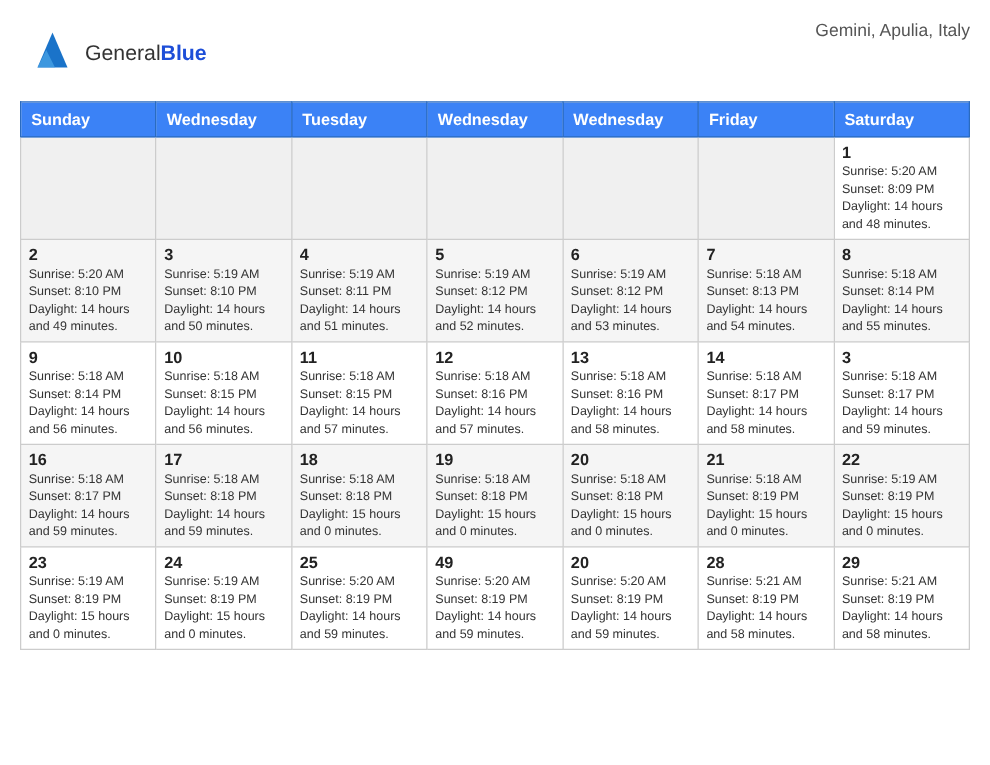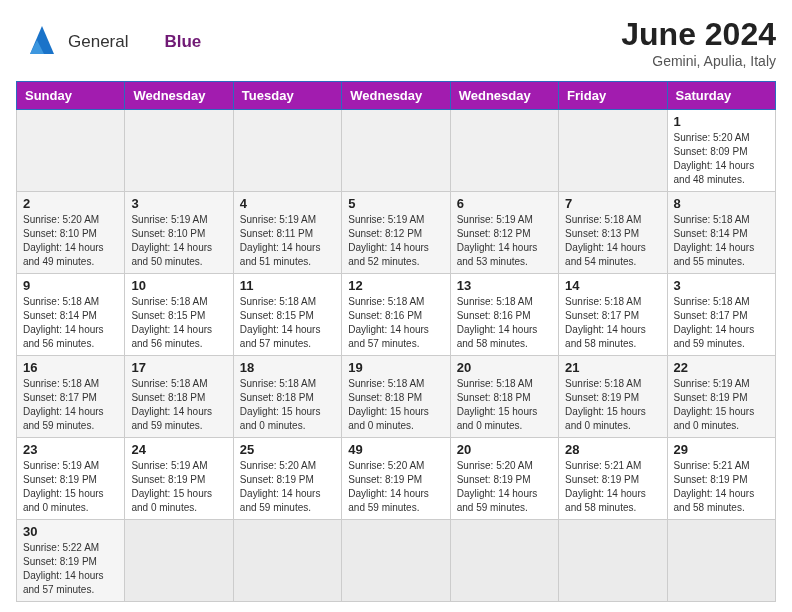--- a/index.html
+++ b/index.html
@@ -32,21 +32,21 @@
     .subtitle {
       font-size: 14px;
       color: #555;
     }
     .calendar {
       width: 100%;
       border-collapse: collapse;
       border: 1px solid #ccc;
     }
     .calendar th {
-      background-color: #a21caf;
+      background-color: #3b82f6;
       color: #fff;
       font-size: 13px;
       font-weight: bold;
       padding: 6px 8px;
       text-align: left;
       border: 1px solid #2a6bbf;
     }
     .calendar td {
       width: calc(100% / 7);
       vertical-align: top;
@@ -85,26 +85,25 @@
 <div class="header-area">
   <div class="logo">
     <div>
       <svg width="48" height="48" viewBox="0 0 48 48">
         <polygon points="14,38 38,38 26,10" fill="#1a73c9"></polygon>
         <polygon points="14,38 28,38 21,24" fill="#4da6e8" opacity="0.7"></polygon>
       </svg>
     </div>
     <div style="display:flex; flex-direction:column; line-height:1.15;">
       <span style="font-size:17px; font-weight:bold; color:#333;">
-        <span style="font-weight:normal;">General</span><span style="color:#701a75; font-weight:bold;padding-left:36px;">Blue</span>
+        <span style="font-weight:normal;">General</span><span style="color:#1d4ed8; font-weight:bold;">Blue</span>
       </span>
     </div>
   </div>
   <div class="title-area">
-    <div class="month-title">June 2024</div>
     <div class="subtitle">Gemini, Apulia, Italy</div>
   </div>
 </div>
 
 <table class="calendar">
   <thead>
     <tr id="weekday-header-row">
         <th>Sunday</th>
         <th>Wednesday</th>
         <th>Tuesday</th>
@@ -240,26 +239,14 @@
         </td>
         <td>
           <span class="day-number">28</span>
           <div class="day-info">Sunrise: 5:21 AM<br>Sunset: 8:19 PM<br>Daylight: 14 hours and 58 minutes.</div>
         </td>
         <td>
           <span class="day-number">29</span>
           <div class="day-info">Sunrise: 5:21 AM<br>Sunset: 8:19 PM<br>Daylight: 14 hours and 58 minutes.</div>
         </td>
       </tr>
-      <tr class="row-shade">
-        <td>
-          <span class="day-number">30</span>
-          <div class="day-info">Sunrise: 5:22 AM<br>Sunset: 8:19 PM<br>Daylight: 14 hours and 57 minutes.</div>
-        </td>
-        <td class="empty"></td>
-        <td class="empty"></td>
-        <td class="empty"></td>
-        <td class="empty"></td>
-        <td class="empty"></td>
-        <td class="empty"></td>
-      </tr>
     </tbody>
 </table>
 
 </body></html>

